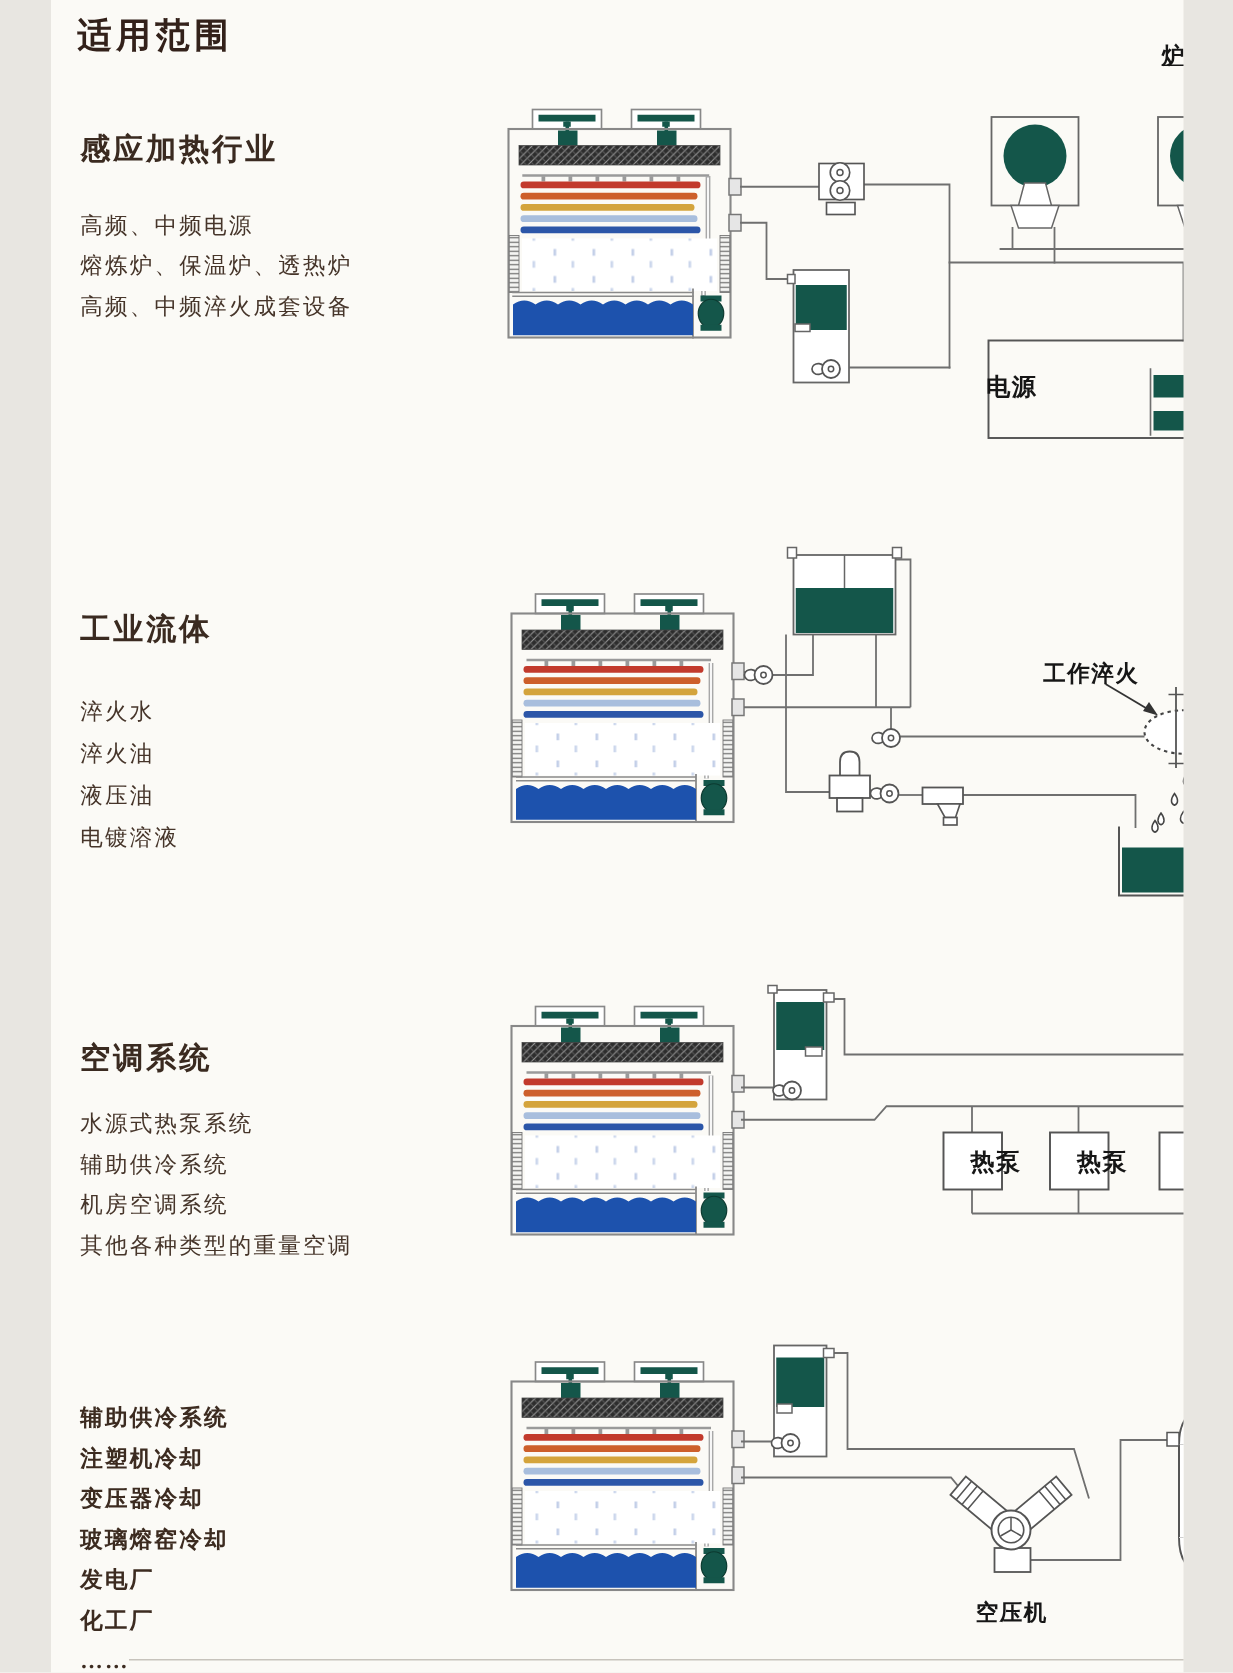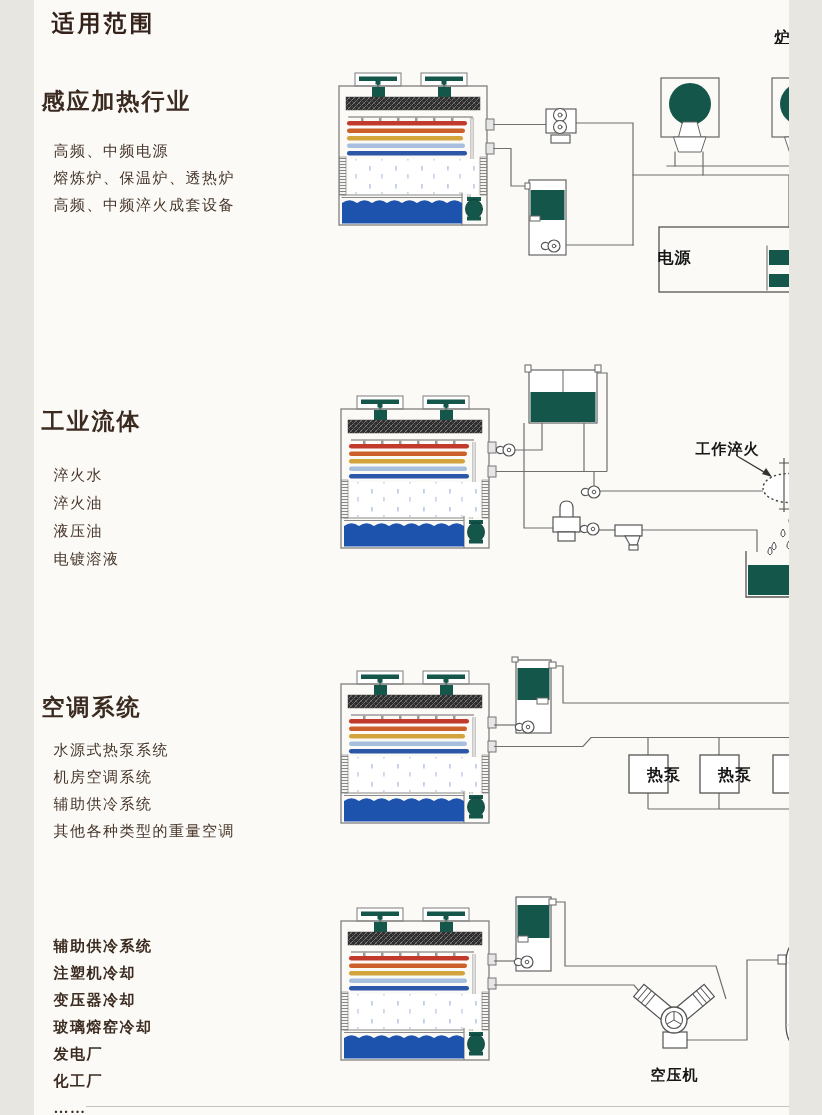--- a/index.html
+++ b/index.html
@@ -10,22 +10,22 @@
     margin:0 auto;
     background:#fbfaf6;
     overflow:hidden;
     font-family:"Liberation Serif","DejaVu Serif",serif;
   }
   .page-title{
     position:absolute;left:18px;top:8px;
     font-size:23px;font-weight:700;color:#33211a;letter-spacing:3px;
   }
   .sec-heading{
-    position:absolute;left:8px;
-    font-size:23px;font-weight:700;color:#3a2a20;letter-spacing:2px;
+    position:absolute;left:20px;
+    font-size:20px;font-weight:700;color:#3a2a20;letter-spacing:2px;
   }
   .sec-list{
     position:absolute;left:20px;
     font-size:15px;color:#46352a;letter-spacing:1.5px;
   }
   .sec-list div{height:27px;line-height:27px;}
   .sec-list.lh28 div{height:28px;line-height:28px;}
   .sec-list.bold{font-weight:700;color:#3c2b20;}
   .dlabel{
     position:absolute;
@@ -59,22 +59,22 @@
   <div class="sec-list lh28" style="top:461px;">
     <div>淬火水</div>
     <div>淬火油</div>
     <div>液压油</div>
     <div>电镀溶液</div>
   </div>
 
   <div class="sec-heading" style="top:692px;">空调系统</div>
   <div class="sec-list" style="top:737px;">
     <div>水源式热泵系统</div>
+    <div>辅助供冷系统</div>
     <div>机房空调系统</div>
-    <div>辅助供冷系统</div>
     <div>其他各种类型的重量空调</div>
   </div>
 
   <div class="sec-list lh28 bold" style="top:933px;line-height:27px;">
     <div style="height:27px;line-height:27px;">辅助供冷系统</div>
     <div style="height:27px;line-height:27px;">注塑机冷却</div>
     <div style="height:27px;line-height:27px;">变压器冷却</div>
     <div style="height:27px;line-height:27px;text-align:center;">玻璃熔窑冷却</div>
     <div style="height:27px;line-height:27px;">发电厂</div>
     <div style="height:27px;line-height:27px;">化工厂</div>

